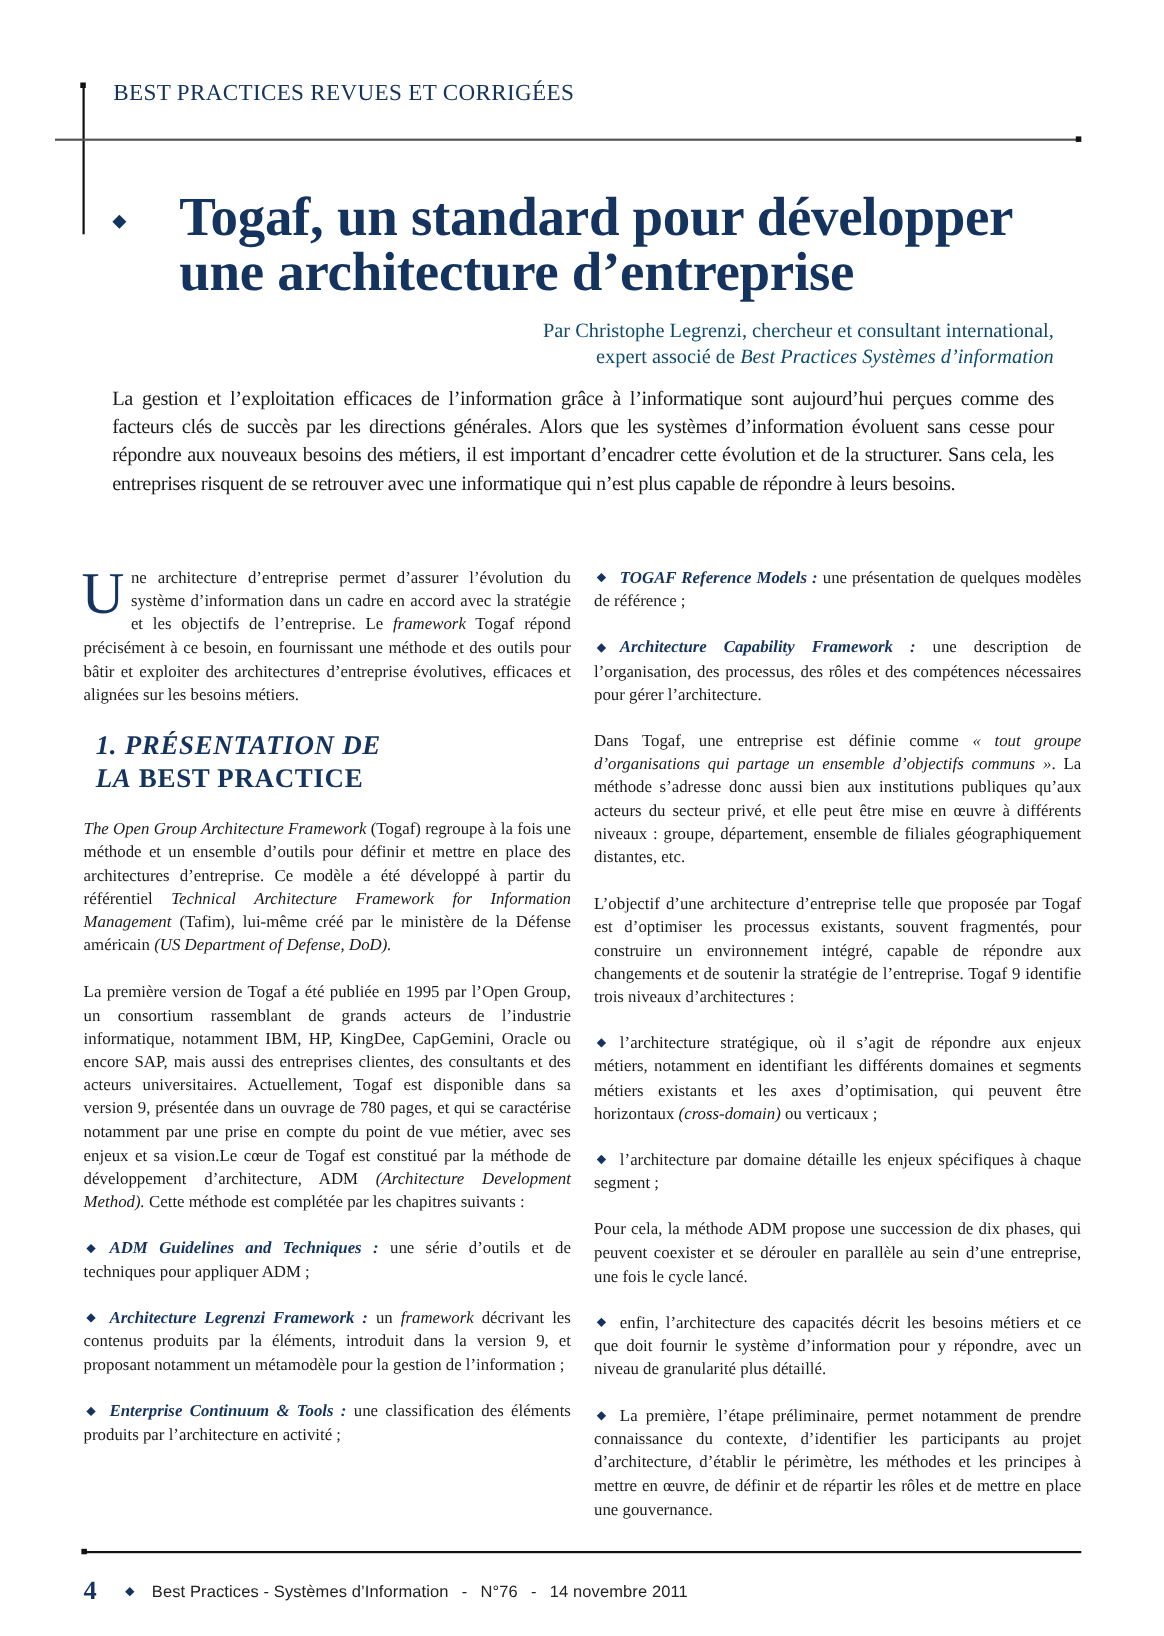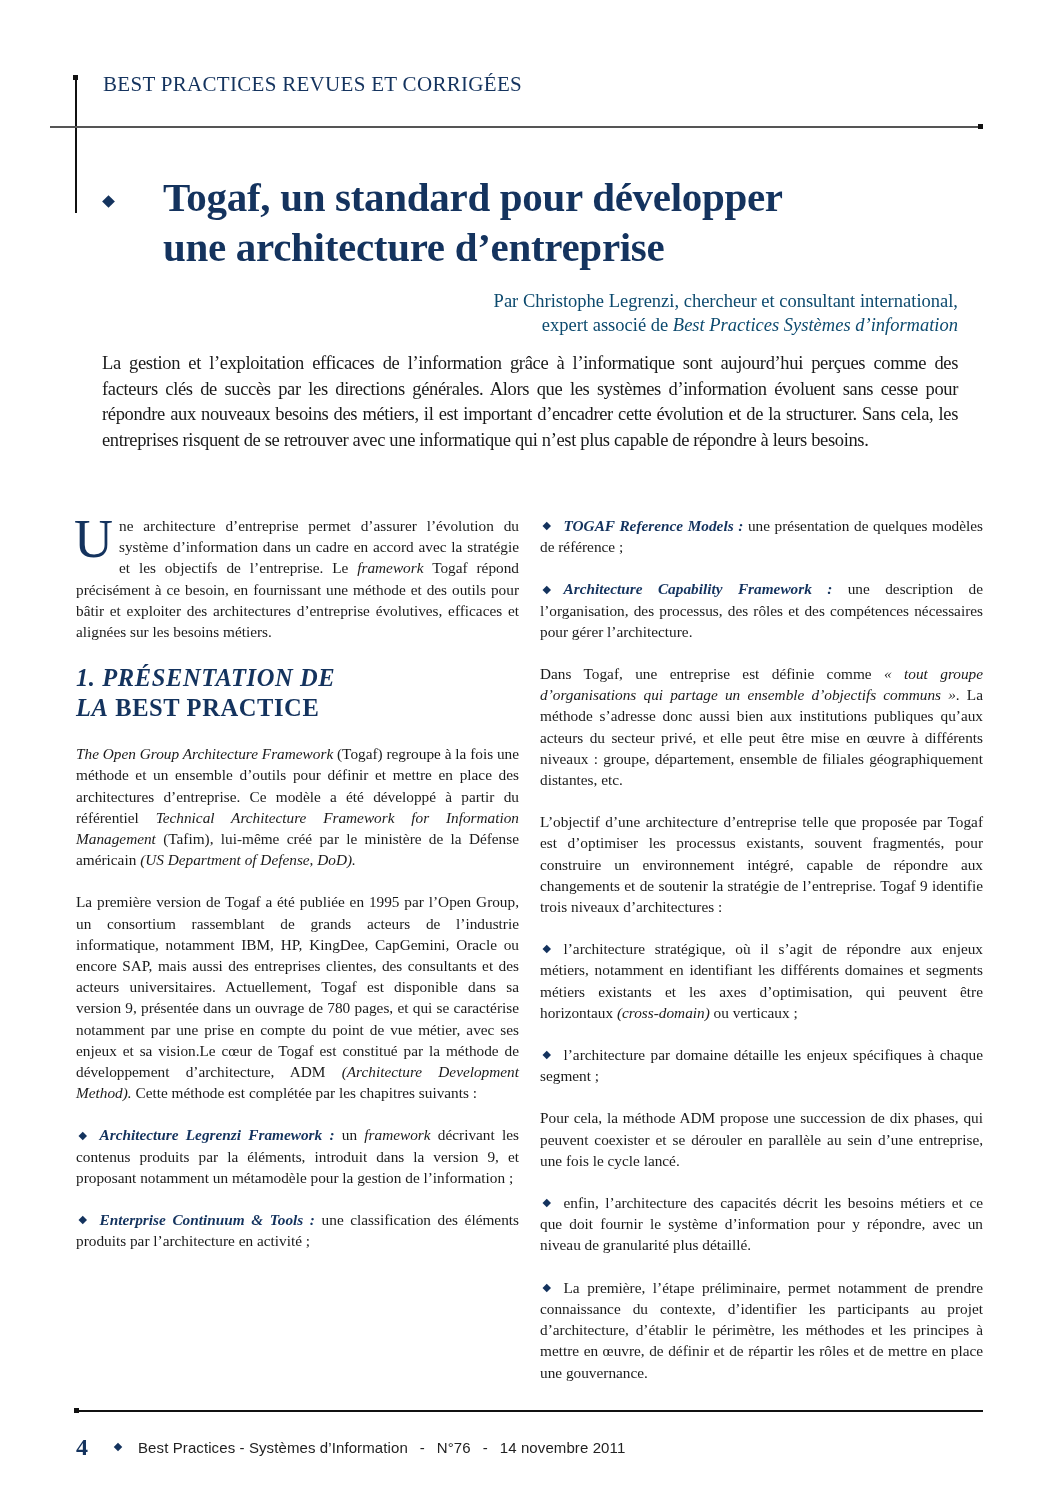--- a/index.html
+++ b/index.html
@@ -20,21 +20,21 @@
       position: absolute; left: 103px; top: 72px;
       font-size: 21px; letter-spacing: 0.3px; color: #14335e;
       font-family: "Liberation Serif", serif;
     }
     .title-bullet {
       position: absolute; left: 104px; top: 197px; width: 9px; height: 9px;
       background: #14335e; transform: rotate(45deg);
     }
     .title {
       position: absolute; left: 163px; top: 172px; width: 820px;
-      font-size: 41px; line-height: 50px; font-weight: bold; color: #14335e;
+      font-size: 50px; line-height: 50px; font-weight: bold; color: #14335e;
       font-family: "Liberation Serif", serif; letter-spacing: -0.3px;
     }
     .byline {
       position: absolute; right: 100px; top: 289px; text-align: right;
       font-size: 18.5px; line-height: 24px; color: #0c4a6e;
     }
     .byline i { font-style: italic; }
     .lede {
       position: absolute; left: 102px; top: 351px; width: 856px;
       font-size: 18.5px; line-height: 25.5px; color: #1a1a1a; text-align: justify;
@@ -48,21 +48,21 @@
     .col-right { left: 540px; }
     .col p { margin: 0 0 21px 0; }
     .dropcap {
       float: left; font-size: 54px; line-height: 40px; color: #14335e;
       margin: 4px 6px 0 -2px; font-family: "Liberation Serif", serif;
     }
     .h2 {
       margin: 8px 0 20px 0; font-size: 24.5px; line-height: 30px; color: #14335e;
       font-weight: bold; letter-spacing: 0.6px;
     }
-    .h2 i { font-style: italic; }
+    .h2 i { font-style: italic; margin-left: 11px; }
     .bullet {
       display: inline-block; width: 5.5px; height: 5.5px; background: #14335e;
       transform: rotate(45deg); margin: 0 14px 3px 4px; vertical-align: middle;
     }
     .term { font-weight: bold; font-style: italic; color: #14335e; }
     em { font-style: italic; }
 
     .footer {
       position: absolute; left: 76px; top: 1432px; height: 30px;
       display: flex; align-items: center;
@@ -114,20 +114,23 @@
 
   <p>
     <em>The Open Group Architecture Framework</em><span> (Togaf) regroupe à la fois une méthode et un ensemble d’outils pour définir et mettre en place des architectures d’entreprise. Ce modèle a été développé à partir du référentiel </span><em>Technical Architecture Framework for Information Management</em><span> (Tafim), lui-même créé par le ministère de la Défense américain </span><em>(US Department of Defense, DoD).</em>
   </p>
 
   <p>
     <span>La première version de Togaf a été publiée en 1995 par l’Open Group, un consortium rassemblant de grands acteurs de l’industrie informatique, notamment IBM, HP, KingDee, CapGemini, Oracle ou encore SAP, mais aussi des entreprises clientes, des consultants et des acteurs universitaires. Actuellement, Togaf est disponible dans sa version 9, présentée dans un ouvrage de 780 pages, et qui se caractérise notamment par une prise en compte du point de vue métier, avec ses enjeux et sa vision.Le cœur de Togaf est constitué par la méthode de développement d’architecture, ADM </span><em>(Architecture Development Method).</em><span> Cette méthode est complétée par les chapitres suivants :</span>
   </p>
 
   <p>
+    <span class="bullet"></span><span class="term">ADM Guidelines and Techniques :</span><span> une série d’outils et de techniques pour appliquer ADM ;</span>
+  </p>
+  <p>
     <span class="bullet"></span><span class="term">Architecture Legrenzi Framework :</span><span> un </span><em>framework</em><span> décrivant les contenus produits par la éléments, introduit dans la version 9, et proposant notamment un métamodèle pour la gestion de l’information ;</span>
   </p>
   <p>
     <span class="bullet"></span><span class="term">Enterprise Continuum &amp; Tools :</span><span> une classification des éléments produits par l’architecture en activité ;</span>
   </p>
 </div>
 
 <div class="col col-right">
   <p>
     <span class="bullet"></span><span class="term">TOGAF Reference Models :</span><span> une présentation de quelques modèles de référence ;</span>

